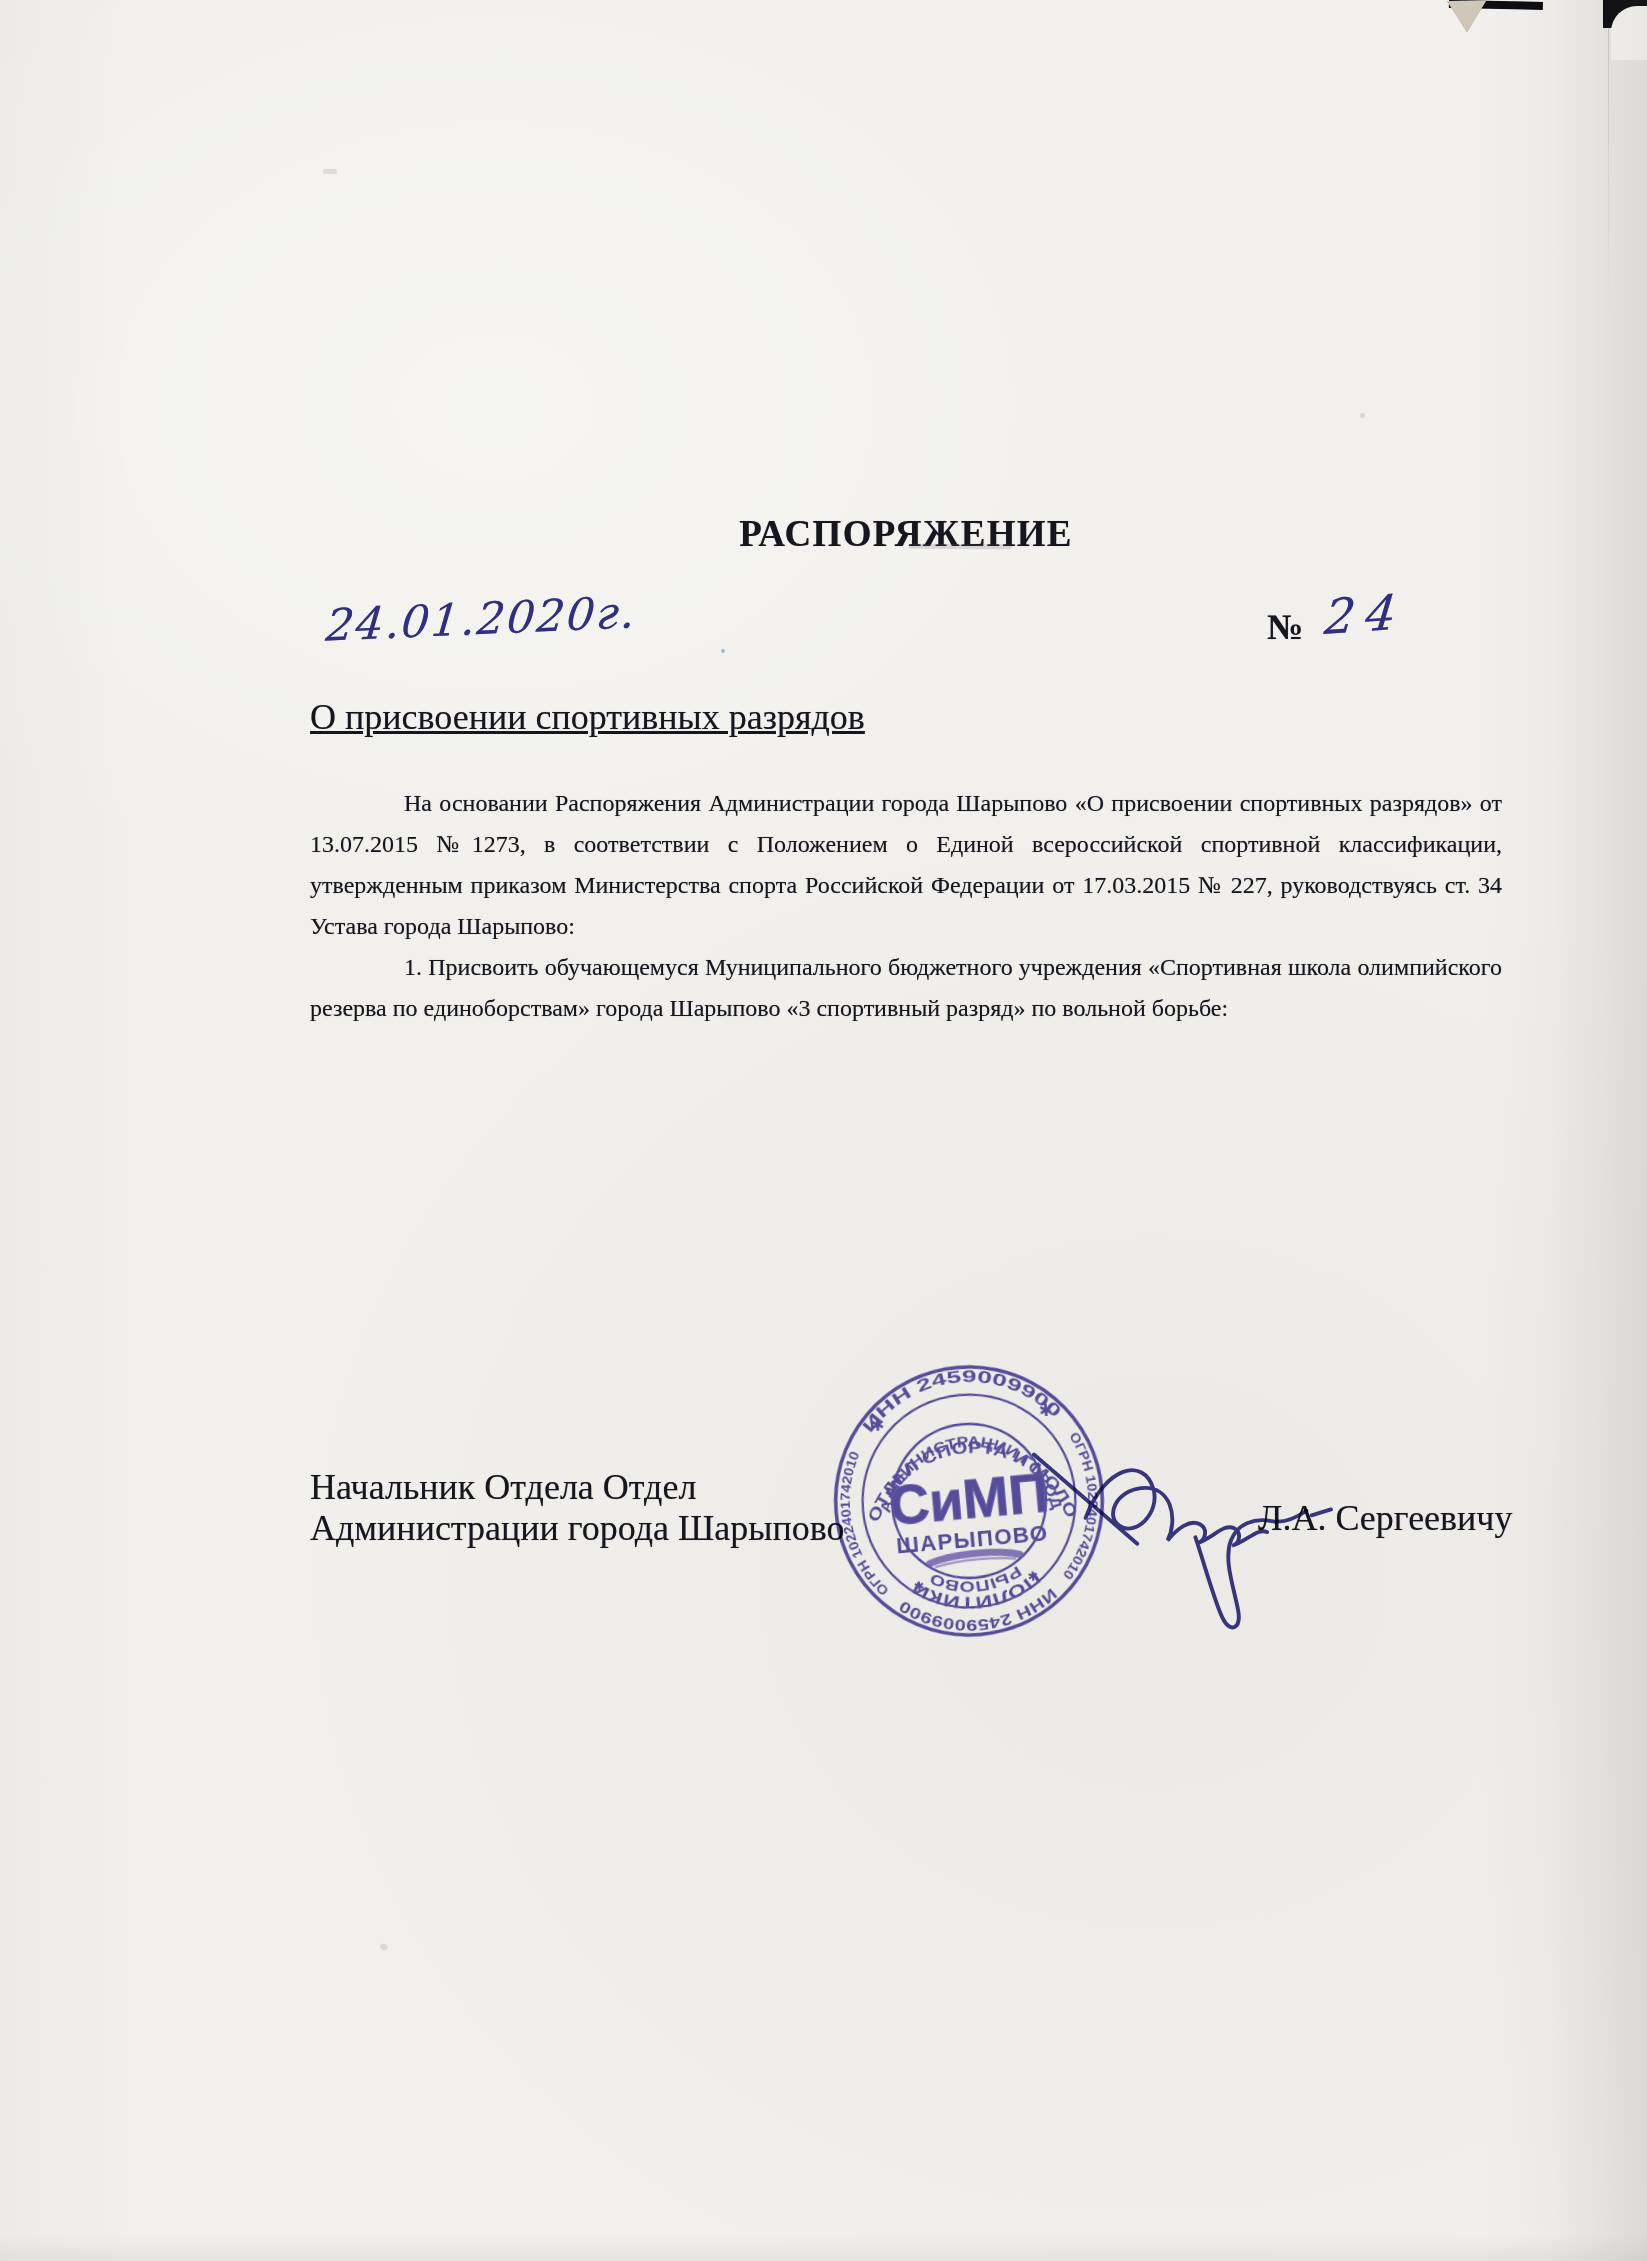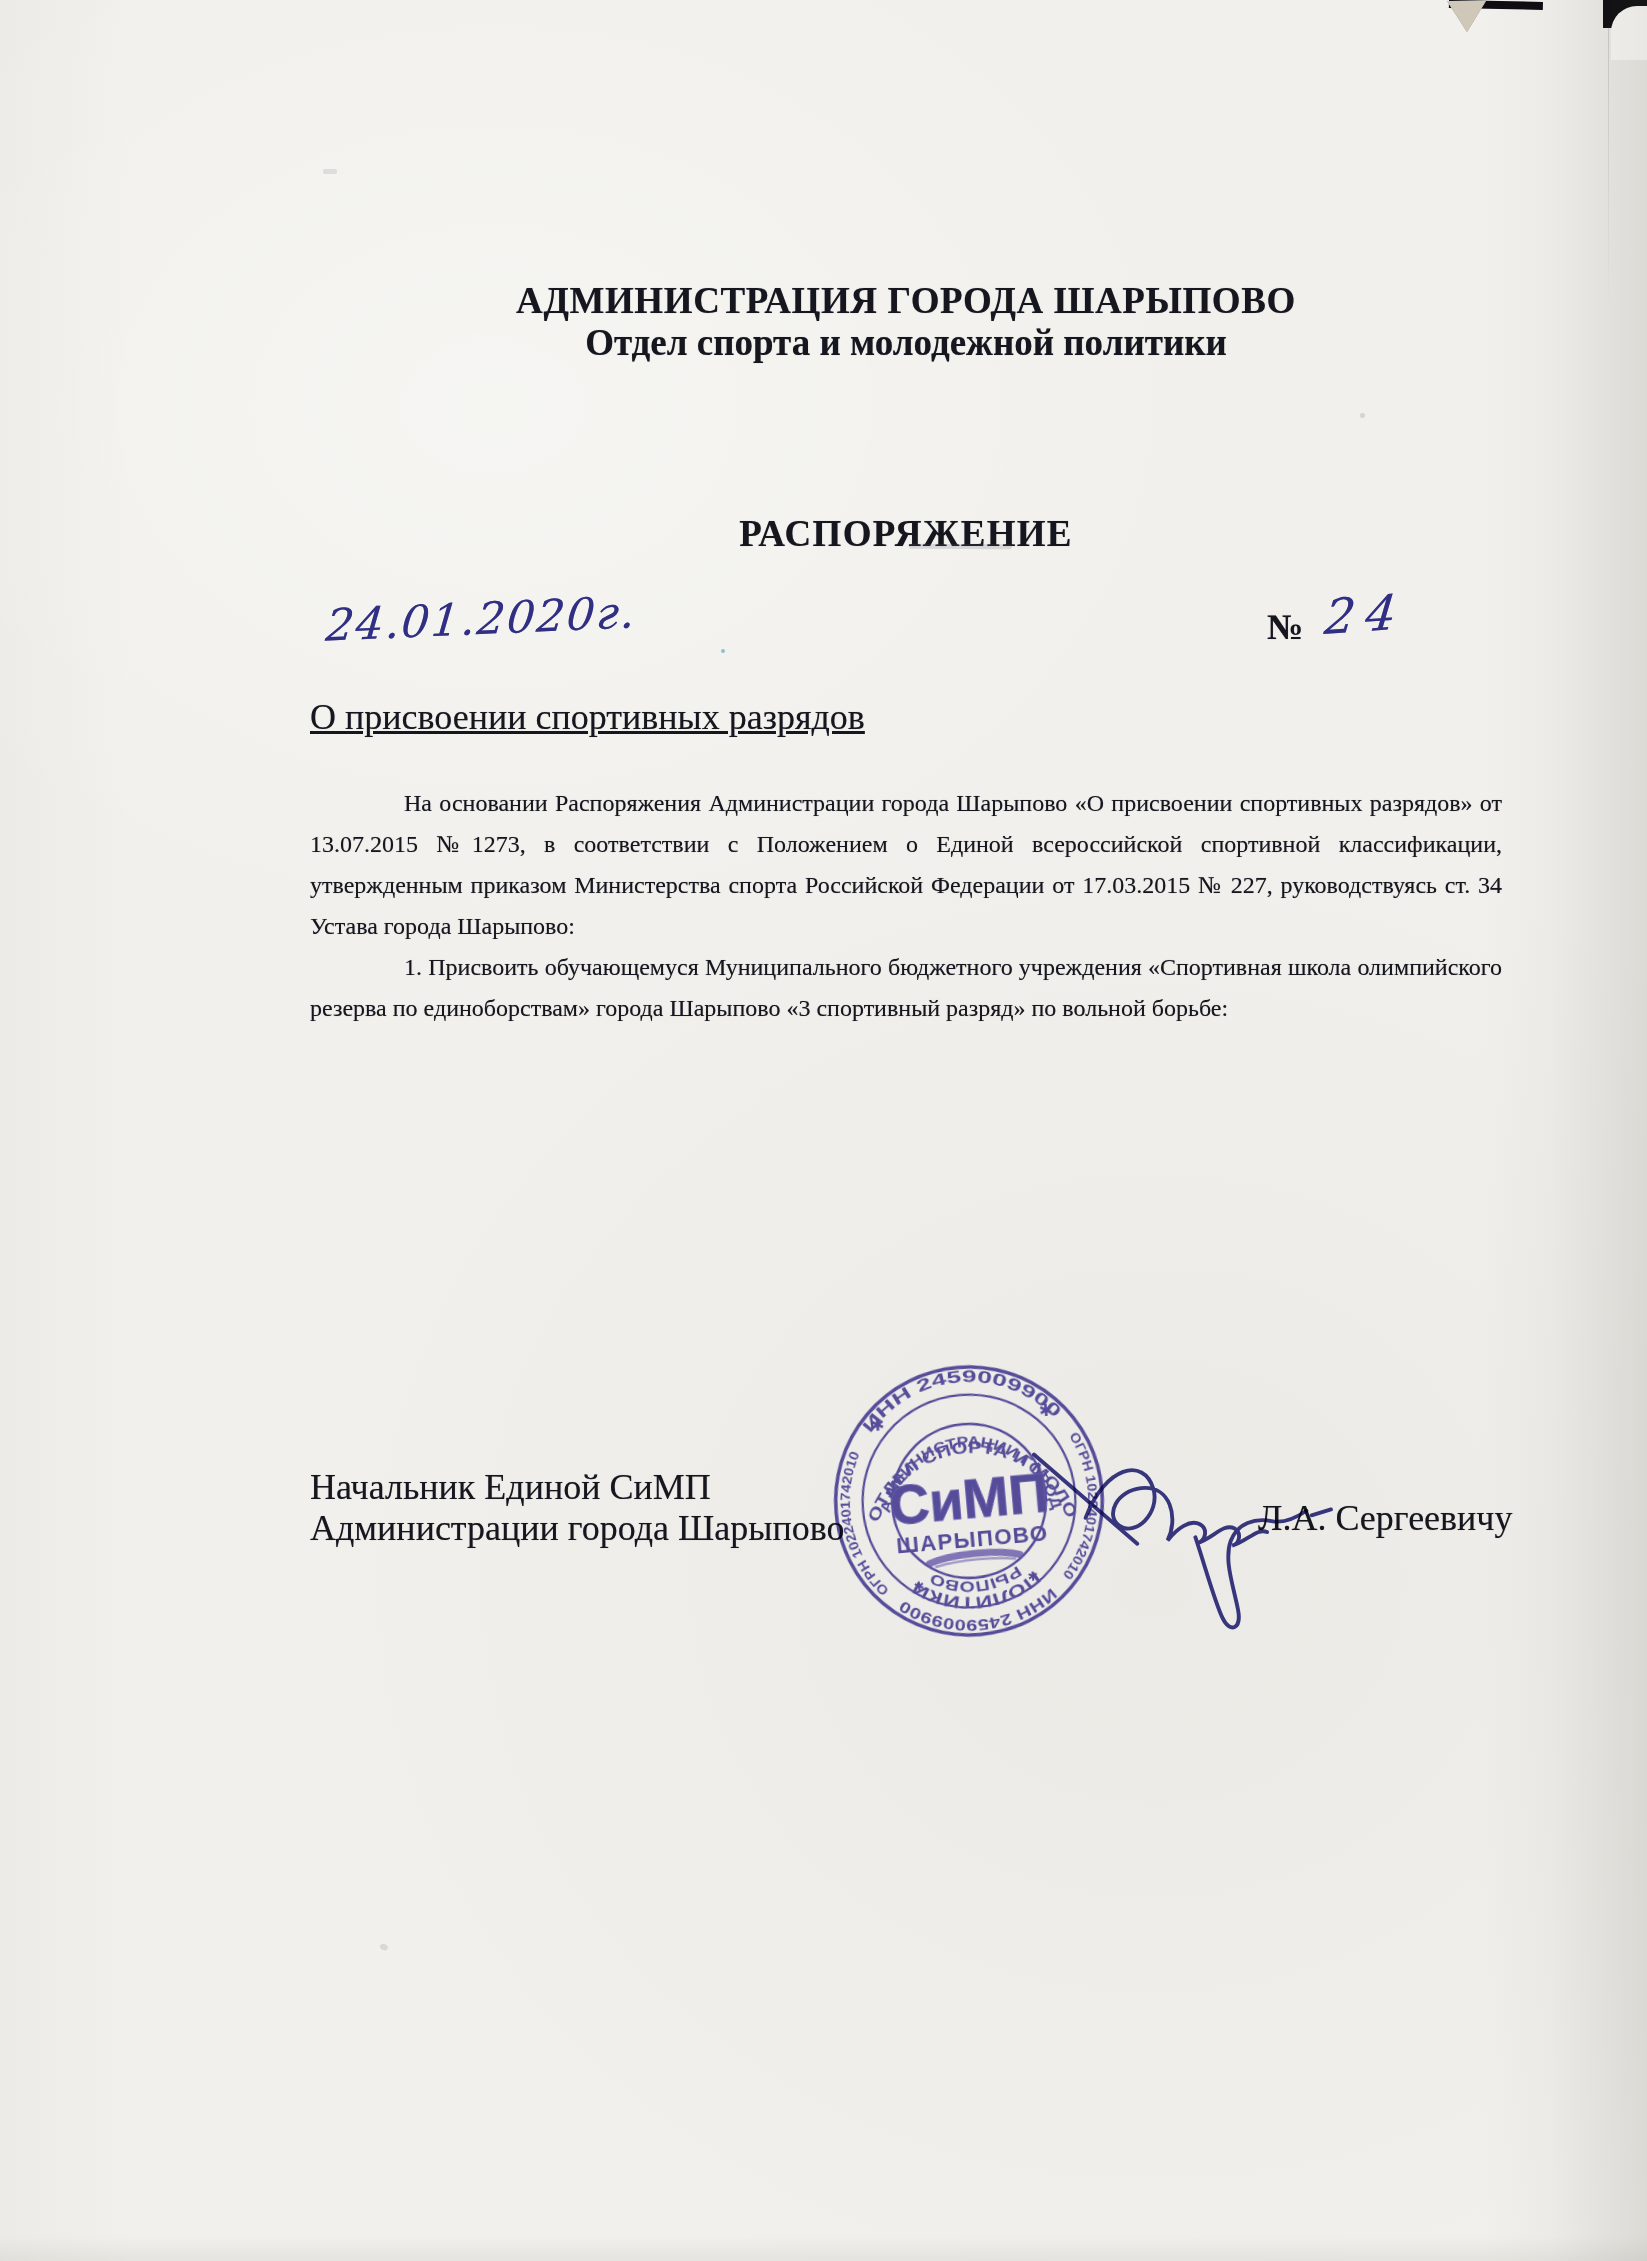--- a/index.html
+++ b/index.html
@@ -75,41 +75,37 @@
   .speck.s1{ left:323px; top:169px; width:14px; height:4.5px; border-radius:1.9px; opacity:.4; }
   .speck.s2{ left:1360px; top:413px; width:4.5px; height:4.5px; opacity:.5; }
   .speck.s3{ left:721px; top:649px; width:3.9px; height:3.9px; background:#6fb7c9; opacity:.8; }
   .speck.s4{ left:380px; top:1944px; width:7.8px; height:5.8px; transform:rotate(25deg); opacity:.45; }
 </style>
 </head>
 <body>
 
 <div class="page">
 
-  <div class="header">
-    <div class="org scantext">АДМИНИСТРАЦИЯ ГОРОДА ШАРЫПОВО</div>
-    <div class="dept scantext">Отдел спорта и молодежной политики</div>
-  </div>
 
   <div class="doc-title scantext">РАСПОРЯЖЕНИЕ</div>
   <div class="title-smudge"></div>
 
   <div class="hand hand-date">24.01.2020г.</div>
   <div class="num-label scantext">№</div>
   <div class="hand hand-num">24</div>
 
   <div class="subject scantext">О присвоении спортивных разрядов</div>
 
   <div class="body-text scantext">
     <p>На основании Распоряжения Администрации города Шарыпово «О присвоении спортивных разрядов» от 13.07.2015 №1273, в соответствии с Положением о Единой всероссийской спортивной классификации, утвержденным приказом Министерства спорта Российской Федерации от 17.03.2015 № 227, руководствуясь ст. 34 Устава города Шарыпово:</p>
     <p>1. Присвоить обучающемуся Муниципального бюджетного учреждения «Спортивная школа олимпийского резерва по единоборствам» города Шарыпово «3 спортивный разряд» по вольной борьбе:</p>
   </div>
 
   <div class="sig-block scantext">
-    <div>Начальник Единой СиМП</div>
+    <div>Начальник Отдела Отдел</div>
     <div>Администрации города Шарыпово</div>
   </div>
   <div class="sig-name scantext">Л.А. Сергеевичу</div>
 
   <svg class="stamp" viewBox="0 0 440 440">
     <defs>
       <path id="arcOuterTop" d="M 59 127 A 186 186 0 0 1 381 127" fill="none"></path>
       <path id="arcOuterLeft" d="M 88.5 351.5 A 186 186 0 0 1 59 127" fill="none"></path>
       <path id="arcOuterRight" d="M 381 127 A 186 186 0 0 1 351.5 351.5" fill="none"></path>
       <path id="arcOuterBottom" d="M 351.5 351.5 A 186 186 0 0 1 88.5 351.5" fill="none"></path>

